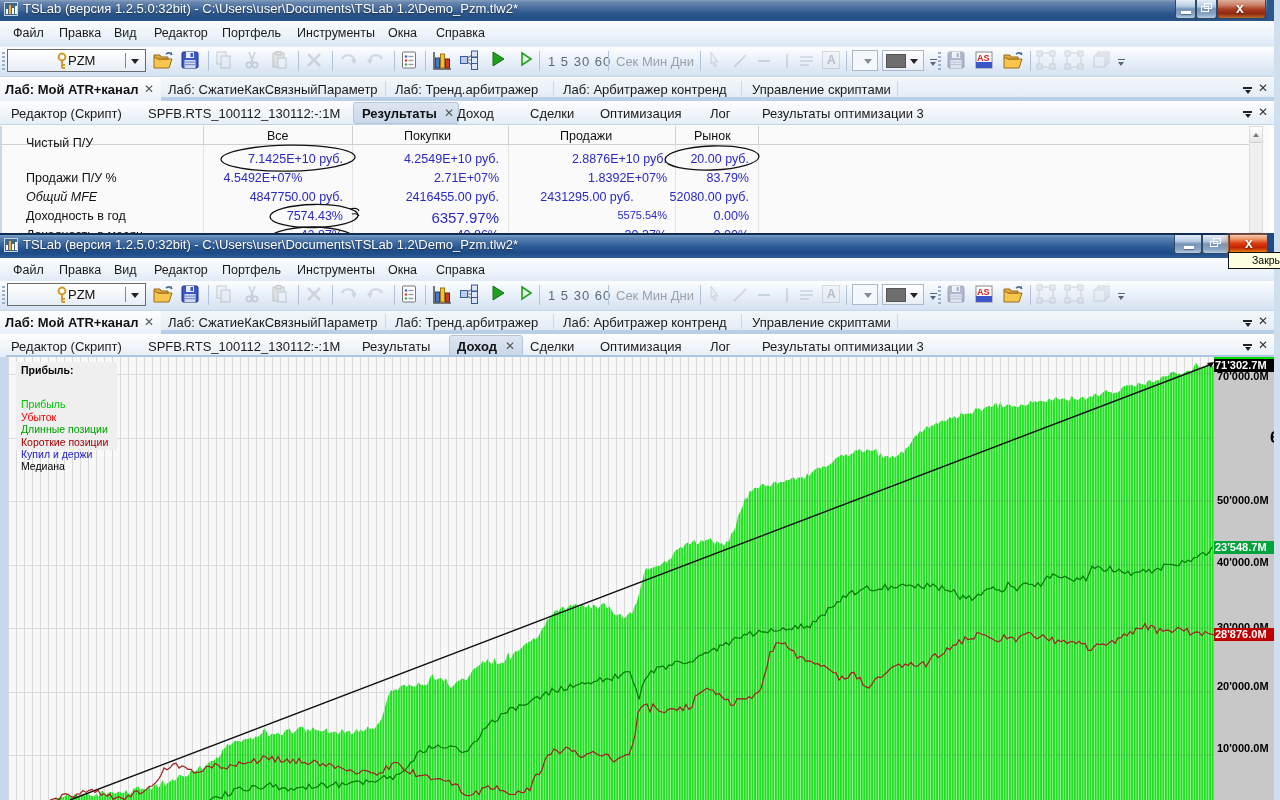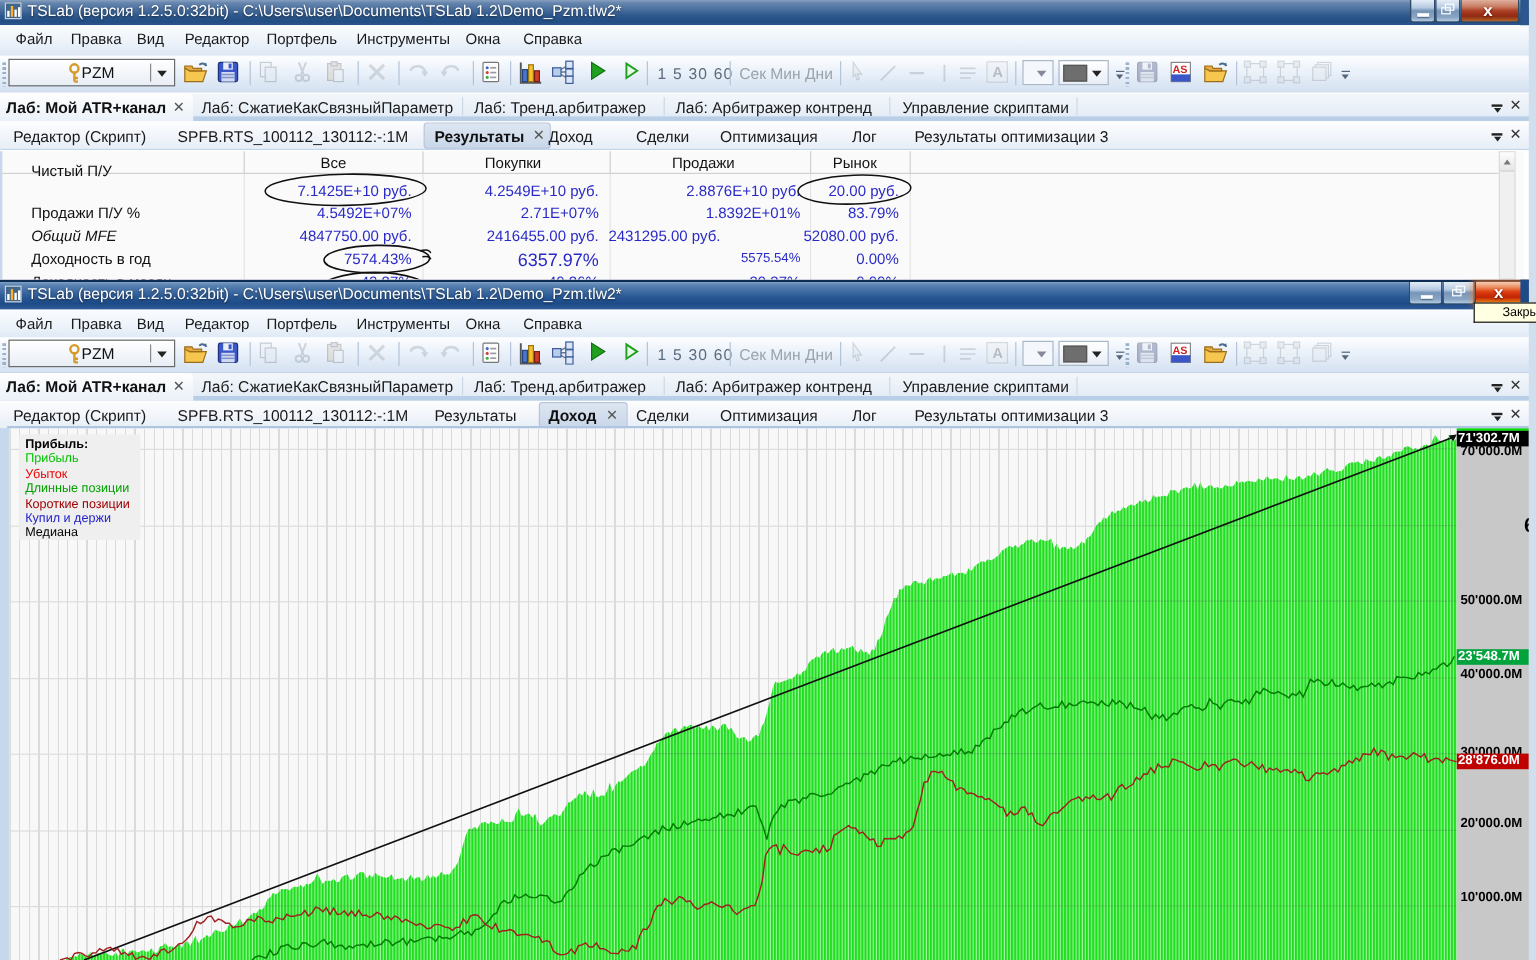--- a/index.html
+++ b/index.html
@@ -243,28 +243,28 @@
 <span style="position:absolute;left:265px;top:3px;font-size:12.5px;color:#111;">Все</span>
 <span style="position:absolute;left:402px;top:3px;font-size:12.5px;color:#111;">Покупки</span>
 <span style="position:absolute;left:558px;top:3px;font-size:12.5px;color:#111;">Продажи</span>
 <span style="position:absolute;left:692px;top:3px;font-size:12.5px;color:#111;">Рынок</span>
 <span style="position:absolute;left:24px;top:10px;font-size:12.5px;color:#111;">Чистый П/У</span>
 <div style="position:absolute;left:181px;top:26px;width:160px;text-align:right;font-size:12.5px;color:#2929c8;">7.1425E+10 руб.</div>
 <div style="position:absolute;left:337px;top:26px;width:160px;text-align:right;font-size:12.5px;color:#2929c8;">4.2549E+10 руб.</div>
 <div style="position:absolute;left:505px;top:26px;width:160px;text-align:right;font-size:12.5px;color:#2929c8;">2.8876E+10 руб.</div>
 <div style="position:absolute;left:587px;top:26px;width:160px;text-align:right;font-size:12.5px;color:#2929c8;">20.00 руб.</div>
 <span style="position:absolute;left:24px;top:45px;font-size:12.5px;color:#111;">Продажи П/У %</span>
-<div style="position:absolute;left:181px;top:45px;width:160px;text-align:right;font-size:12.5px;color:#2929c8;">4.5492E+07%</div>
+<div style="position:absolute;left:181px;top:45px;width:160px;text-align:center;font-size:12.5px;color:#2929c8;">4.5492E+07%</div>
 <div style="position:absolute;left:337px;top:45px;width:160px;text-align:right;font-size:12.5px;color:#2929c8;">2.71E+07%</div>
-<div style="position:absolute;left:505px;top:45px;width:160px;text-align:right;font-size:12.5px;color:#2929c8;">1.8392E+01%</div>
+<div style="position:absolute;left:505px;top:45px;width:160px;text-align:right;font-size:12.5px;color:#2929c8;">1.8392E+07%</div>
 <div style="position:absolute;left:587px;top:45px;width:160px;text-align:right;font-size:12.5px;color:#2929c8;">83.79%</div>
 <span style="position:absolute;left:24px;top:64px;font-size:12.5px;color:#111;font-style:italic;">Общий MFE</span>
 <div style="position:absolute;left:181px;top:64px;width:160px;text-align:right;font-size:12.5px;color:#2929c8;">4847750.00 руб.</div>
 <div style="position:absolute;left:337px;top:64px;width:160px;text-align:right;font-size:12.5px;color:#2929c8;">2416455.00 руб.</div>
-<div style="position:absolute;left:505px;top:64px;width:160px;text-align:left;font-size:12.5px;color:#2929c8;">2431295.00 руб.</div>
+<div style="position:absolute;left:505px;top:64px;width:160px;text-align:center;font-size:12.5px;color:#2929c8;">2431295.00 руб.</div>
 <div style="position:absolute;left:587px;top:64px;width:160px;text-align:right;font-size:12.5px;color:#2929c8;">52080.00 руб.</div>
 <span style="position:absolute;left:24px;top:83px;font-size:12.5px;color:#111;">Доходность в год</span>
 <div style="position:absolute;left:181px;top:83px;width:160px;text-align:right;font-size:12.5px;color:#2929c8;">7574.43%</div>
 <div style="position:absolute;left:337px;top:83px;width:160px;text-align:right;font-size:15px;color:#2929c8;">6357.97%</div>
 <div style="position:absolute;left:505px;top:83px;width:160px;text-align:right;font-size:11px;color:#2929c8;">5575.54%</div>
 <div style="position:absolute;left:587px;top:83px;width:160px;text-align:right;font-size:12.5px;color:#2929c8;">0.00%</div>
 <span style="position:absolute;left:24px;top:102px;font-size:12.5px;color:#111;">Доходность в месяц</span>
 <div style="position:absolute;left:181px;top:102px;width:160px;text-align:right;font-size:12.5px;color:#2929c8;">42.87%</div>
 <div style="position:absolute;left:337px;top:102px;width:160px;text-align:right;font-size:12.5px;color:#2929c8;">40.86%</div>
 <div style="position:absolute;left:505px;top:102px;width:160px;text-align:right;font-size:12.5px;color:#2929c8;">39.37%</div>
@@ -538,21 +538,21 @@
 <line x1="0" y1="271" x2="1206" y2="271" stroke="rgba(80,130,80,0.30)" stroke-width="1" clip-path="url(#gclip)"></line>
 <line x1="0" y1="335" x2="1206" y2="335" stroke="rgba(80,130,80,0.30)" stroke-width="1" clip-path="url(#gclip)"></line>
 <line x1="0" y1="398" x2="1206" y2="398" stroke="rgba(80,130,80,0.30)" stroke-width="1" clip-path="url(#gclip)"></line>
 <line x1="62" y1="443" x2="1204" y2="7" stroke="#111" stroke-width="1.4"></line>
 <path d="M1206 5 l-7 1 l4 5 Z" fill="#111"></path>
 <path d="M202.0,443.0 L205.0,440.5 L208.0,439.5 L211.0,440.6 L214.0,441.4 L217.0,434.4 L220.0,438.9 L223.0,437.7 L226.0,431.7 L229.0,431.1 L232.0,430.0 L235.0,433.0 L238.0,434.0 L241.0,433.5 L244.0,428.7 L247.0,428.8 L250.0,431.0 L253.0,432.2 L256.0,430.7 L259.0,427.8 L262.0,425.8 L265.0,429.8 L268.0,427.6 L271.0,432.8 L274.0,430.9 L277.0,430.7 L280.0,434.0 L283.0,431.4 L286.0,433.0 L289.0,430.7 L292.0,430.5 L295.0,429.9 L298.0,432.3 L301.0,427.4 L304.0,431.6 L307.0,430.5 L310.0,429.7 L313.0,426.0 L316.0,427.1 L319.0,430.9 L322.0,428.7 L325.0,427.4 L328.0,424.9 L331.0,430.5 L334.0,425.7 L337.0,427.9 L340.0,427.0 L343.0,425.4 L346.0,424.6 L349.0,423.8 L352.0,424.5 L355.0,427.5 L358.0,423.1 L361.0,424.8 L364.0,424.3 L367.0,425.4 L370.0,423.6 L373.0,421.1 L376.0,418.6 L379.0,421.5 L382.0,419.5 L385.0,422.5 L388.0,417.7 L391.0,417.2 L394.0,415.2 L397.0,412.8 L400.0,409.6 L403.0,405.1 L406.0,403.8 L409.0,396.1 L412.0,393.4 L415.0,395.5 L418.0,394.8 L421.0,388.8 L424.0,391.3 L427.0,390.4 L430.0,388.1 L433.0,390.5 L436.0,390.9 L439.0,391.0 L442.0,388.8 L445.0,389.3 L448.0,389.5 L451.0,393.6 L454.0,395.5 L457.0,394.7 L460.0,393.9 L463.0,388.5 L466.0,385.0 L469.0,384.0 L472.0,379.7 L475.0,372.2 L478.0,370.9 L481.0,366.9 L484.0,363.0 L487.0,365.1 L490.0,363.2 L493.0,356.8 L496.0,356.3 L499.0,355.6 L502.0,350.6 L505.0,350.3 L508.0,353.4 L511.0,347.9 L514.0,348.1 L517.0,348.1 L520.0,346.9 L523.0,343.7 L526.0,341.2 L529.0,339.5 L532.0,342.0 L535.0,338.0 L538.0,334.9 L541.0,338.0 L544.0,331.3 L547.0,334.1 L550.0,335.2 L553.0,329.5 L556.0,333.3 L559.0,332.7 L562.0,327.3 L565.0,330.4 L568.0,328.3 L571.0,327.4 L574.0,325.6 L577.0,326.9 L580.0,325.7 L583.0,326.8 L586.0,324.6 L589.0,324.1 L592.0,320.7 L595.0,324.5 L598.0,321.7 L601.0,322.0 L604.0,323.4 L607.0,317.2 L610.0,321.4 L613.0,318.2 L616.0,315.4 L619.0,314.5 L622.0,315.0 L625.0,324.5 L628.0,331.9 L631.0,342.7 L634.0,329.8 L637.0,322.5 L640.0,319.1 L643.0,313.7 L646.0,315.8 L649.0,309.8 L652.0,309.8 L655.0,309.0 L658.0,312.2 L661.0,307.9 L664.0,308.4 L667.0,304.4 L670.0,304.3 L673.0,305.4 L676.0,306.7 L679.0,306.1 L682.0,304.8 L685.0,304.6 L688.0,301.4 L691.0,298.8 L694.0,297.9 L697.0,295.7 L700.0,295.9 L703.0,293.2 L706.0,291.3 L709.0,294.0 L712.0,287.9 L715.0,288.4 L718.0,285.4 L721.0,288.1 L724.0,283.3 L727.0,280.4 L730.0,281.0 L733.0,281.2 L736.0,277.3 L739.0,277.7 L742.0,274.4 L745.0,279.1 L748.0,276.8 L751.0,273.3 L754.0,275.1 L757.0,274.9 L760.0,275.8 L763.0,271.6 L766.0,274.2 L769.0,274.0 L772.0,273.5 L775.0,270.8 L778.0,273.1 L781.0,272.0 L784.0,272.6 L787.0,268.5 L790.0,271.5 L793.0,267.1 L796.0,271.3 L799.0,269.3 L802.0,270.6 L805.0,264.1 L808.0,264.9 L811.0,260.0 L814.0,258.0 L817.0,258.4 L820.0,250.8 L823.0,250.4 L826.0,249.6 L829.0,244.9 L832.0,244.9 L835.0,238.8 L838.0,240.4 L841.0,236.0 L844.0,233.7 L847.0,237.6 L850.0,235.5 L853.0,232.8 L856.0,231.3 L859.0,228.9 L862.0,233.0 L865.0,233.9 L868.0,233.2 L871.0,232.2 L874.0,232.3 L877.0,227.3 L880.0,233.1 L883.0,229.1 L886.0,230.9 L889.0,230.7 L892.0,228.1 L895.0,227.1 L898.0,228.8 L901.0,228.0 L904.0,228.6 L907.0,230.9 L910.0,227.1 L913.0,230.3 L916.0,231.5 L919.0,226.2 L922.0,229.7 L925.0,227.1 L928.0,229.4 L931.0,233.3 L934.0,228.5 L937.0,233.0 L940.0,233.6 L943.0,234.9 L946.0,232.6 L949.0,238.0 L952.0,242.3 L955.0,238.3 L958.0,241.6 L961.0,238.6 L964.0,243.4 L967.0,240.5 L970.0,237.3 L973.0,238.4 L976.0,234.1 L979.0,231.9 L982.0,231.7 L985.0,230.1 L988.0,233.0 L991.0,232.9 L994.0,235.0 L997.0,233.0 L1000.0,225.4 L1003.0,229.2 L1006.0,230.1 L1009.0,233.8 L1012.0,229.3 L1015.0,226.6 L1018.0,226.0 L1021.0,227.5 L1024.0,227.3 L1027.0,229.4 L1030.0,225.8 L1033.0,229.4 L1036.0,224.0 L1039.0,219.1 L1042.0,221.1 L1045.0,216.8 L1048.0,218.4 L1051.0,220.3 L1054.0,220.9 L1057.0,219.3 L1060.0,221.1 L1063.0,222.5 L1066.0,224.5 L1069.0,220.9 L1072.0,222.7 L1075.0,219.1 L1078.0,223.8 L1081.0,217.0 L1084.0,209.2 L1087.0,211.4 L1090.0,209.1 L1093.0,210.9 L1096.0,214.3 L1099.0,213.4 L1102.0,209.4 L1105.0,214.6 L1108.0,214.7 L1111.0,212.1 L1114.0,214.9 L1117.0,216.5 L1120.0,214.3 L1123.0,218.4 L1126.0,215.7 L1129.0,215.1 L1132.0,215.0 L1135.0,212.4 L1138.0,215.0 L1141.0,212.4 L1144.0,216.1 L1147.0,212.8 L1150.0,211.2 L1153.0,213.4 L1156.0,206.9 L1159.0,207.5 L1162.0,207.4 L1165.0,207.7 L1168.0,208.6 L1171.0,208.5 L1174.0,203.5 L1177.0,205.5 L1180.0,203.1 L1183.0,204.5 L1186.0,200.7 L1189.0,200.5 L1192.0,197.3 L1195.0,195.5 L1198.0,198.2 L1201.0,195.5 L1204.0,189.9" fill="none" stroke="#007a00" stroke-width="1.2"></path>
 <path d="M42.0,443.0 L45.0,442.1 L48.0,441.2 L51.0,443.0 L54.0,437.6 L57.0,436.7 L60.0,437.3 L63.0,439.4 L66.0,440.6 L69.0,437.1 L72.0,437.0 L75.0,433.5 L78.0,435.4 L81.0,433.3 L84.0,432.5 L87.0,435.5 L90.0,433.2 L93.0,438.2 L96.0,436.6 L99.0,439.2 L102.0,437.0 L105.0,442.4 L108.0,440.8 L111.0,439.9 L114.0,441.4 L117.0,442.4 L120.0,438.3 L123.0,439.8 L126.0,434.8 L129.0,433.8 L132.0,437.1 L135.0,435.3 L138.0,432.6 L141.0,429.6 L144.0,429.0 L147.0,426.3 L150.0,423.0 L153.0,418.3 L156.0,410.9 L159.0,412.7 L162.0,410.8 L165.0,407.1 L168.0,406.3 L171.0,411.1 L174.0,408.9 L177.0,410.0 L180.0,412.3 L183.0,412.3 L186.0,416.1 L189.0,415.3 L192.0,415.1 L195.0,414.0 L198.0,409.5 L201.0,409.3 L204.0,411.0 L207.0,406.6 L210.0,407.9 L213.0,411.2 L216.0,410.8 L219.0,412.1 L222.0,407.7 L225.0,408.5 L228.0,409.4 L231.0,404.9 L234.0,406.6 L237.0,406.6 L240.0,405.5 L243.0,405.4 L246.0,401.8 L249.0,406.3 L252.0,403.8 L255.0,398.9 L258.0,400.0 L261.0,402.8 L264.0,399.4 L267.0,405.1 L270.0,399.8 L273.0,405.0 L276.0,404.6 L279.0,402.0 L282.0,406.1 L285.0,402.2 L288.0,406.5 L291.0,401.7 L294.0,406.1 L297.0,405.5 L300.0,407.6 L303.0,406.0 L306.0,403.3 L309.0,404.7 L312.0,409.0 L315.0,406.6 L318.0,409.4 L321.0,406.4 L324.0,407.7 L327.0,411.4 L330.0,409.1 L333.0,410.8 L336.0,412.2 L339.0,414.1 L342.0,412.6 L345.0,414.4 L348.0,416.9 L351.0,416.3 L354.0,413.5 L357.0,413.3 L360.0,414.1 L363.0,415.6 L366.0,416.1 L369.0,418.2 L372.0,415.8 L375.0,415.7 L378.0,408.8 L381.0,412.4 L384.0,406.4 L387.0,405.3 L390.0,405.7 L393.0,408.9 L396.0,413.2 L399.0,414.7 L402.0,417.0 L405.0,412.8 L408.0,419.8 L411.0,418.6 L414.0,418.6 L417.0,417.6 L420.0,418.8 L423.0,422.6 L426.0,422.0 L429.0,421.8 L432.0,421.7 L435.0,423.3 L438.0,424.2 L441.0,423.3 L444.0,428.3 L447.0,426.9 L450.0,427.6 L453.0,435.3 L456.0,437.6 L459.0,438.6 L462.0,438.5 L465.0,437.5 L468.0,433.9 L471.0,437.7 L474.0,431.1 L477.0,430.4 L480.0,428.7 L483.0,432.2 L486.0,432.2 L489.0,428.8 L492.0,433.6 L495.0,433.6 L498.0,435.1 L501.0,437.4 L504.0,437.5 L507.0,437.7 L510.0,433.9 L513.0,435.4 L516.0,435.6 L519.0,431.0 L522.0,433.6 L525.0,423.0 L528.0,417.2 L531.0,417.5 L534.0,413.0 L537.0,402.9 L540.0,397.8 L543.0,397.4 L546.0,391.8 L549.0,393.8 L552.0,396.6 L555.0,393.4 L558.0,390.1 L561.0,391.3 L564.0,394.4 L567.0,393.6 L570.0,398.0 L573.0,400.6 L576.0,399.4 L579.0,396.7 L582.0,396.1 L585.0,394.5 L588.0,396.5 L591.0,398.2 L594.0,399.2 L597.0,397.4 L600.0,397.4 L603.0,402.1 L606.0,405.0 L609.0,402.6 L612.0,400.4 L615.0,399.5 L618.0,397.7 L621.0,397.7 L624.0,389.3 L627.0,378.4 L630.0,355.6 L633.0,350.4 L636.0,348.0 L639.0,347.0 L642.0,354.9 L645.0,347.0 L648.0,350.8 L651.0,354.2 L654.0,355.0 L657.0,355.6 L660.0,352.6 L663.0,351.6 L666.0,351.9 L669.0,353.4 L672.0,350.0 L675.0,353.7 L678.0,347.5 L681.0,352.5 L684.0,350.3 L687.0,339.1 L690.0,337.4 L693.0,335.2 L696.0,333.2 L699.0,331.1 L702.0,333.0 L705.0,333.0 L708.0,337.5 L711.0,336.4 L714.0,340.0 L717.0,342.9 L720.0,342.1 L723.0,348.4 L726.0,348.2 L729.0,341.7 L732.0,341.9 L735.0,341.7 L738.0,342.1 L741.0,339.7 L744.0,341.5 L747.0,336.8 L750.0,335.5 L753.0,331.8 L756.0,319.7 L759.0,309.9 L762.0,295.0 L765.0,294.3 L768.0,286.0 L771.0,285.8 L774.0,286.9 L777.0,285.8 L780.0,291.0 L783.0,292.9 L786.0,293.9 L789.0,301.4 L792.0,299.4 L795.0,300.3 L798.0,304.4 L801.0,303.9 L804.0,304.8 L807.0,307.1 L810.0,306.7 L813.0,309.3 L816.0,308.5 L819.0,310.7 L822.0,312.9 L825.0,315.5 L828.0,315.8 L831.0,323.1 L834.0,319.2 L837.0,322.0 L840.0,320.9 L843.0,316.1 L846.0,315.3 L849.0,321.9 L852.0,320.4 L855.0,328.0 L858.0,329.9 L861.0,331.0 L864.0,327.2 L867.0,322.2 L870.0,320.0 L873.0,320.6 L876.0,317.9 L879.0,315.2 L882.0,312.0 L885.0,309.6 L888.0,308.5 L891.0,307.1 L894.0,310.4 L897.0,307.0 L900.0,308.5 L903.0,305.5 L906.0,309.0 L909.0,309.3 L912.0,306.9 L915.0,304.6 L918.0,309.8 L921.0,304.5 L924.0,299.1 L927.0,296.7 L930.0,300.6 L933.0,298.4 L936.0,296.6 L939.0,290.8 L942.0,292.8 L945.0,288.0 L948.0,288.2 L951.0,282.8 L954.0,286.9 L957.0,279.7 L960.0,282.7 L963.0,281.7 L966.0,282.2 L969.0,275.6 L972.0,276.2 L975.0,277.7 L978.0,278.2 L981.0,280.4 L984.0,281.8 L987.0,283.5 L990.0,284.8 L993.0,283.5 L996.0,277.9 L999.0,282.0 L1002.0,280.1 L1005.0,280.5 L1008.0,284.8 L1011.0,280.2 L1014.0,278.0 L1017.0,277.1 L1020.0,275.5 L1023.0,276.2 L1026.0,279.8 L1029.0,281.8 L1032.0,280.1 L1035.0,277.8 L1038.0,281.0 L1041.0,283.9 L1044.0,280.1 L1047.0,286.7 L1050.0,283.1 L1053.0,284.7 L1056.0,283.3 L1059.0,286.4 L1062.0,284.8 L1065.0,284.4 L1068.0,286.8 L1071.0,284.3 L1074.0,287.1 L1077.0,286.3 L1080.0,293.1 L1083.0,293.6 L1086.0,289.7 L1089.0,287.0 L1092.0,287.7 L1095.0,286.9 L1098.0,288.4 L1101.0,286.0 L1104.0,283.5 L1107.0,286.3 L1110.0,280.9 L1113.0,280.9 L1116.0,276.9 L1119.0,278.8 L1122.0,274.6 L1125.0,277.0 L1128.0,271.2 L1131.0,271.5 L1134.0,271.9 L1137.0,266.5 L1140.0,272.7 L1143.0,268.2 L1146.0,269.6 L1149.0,276.2 L1152.0,271.5 L1155.0,274.4 L1158.0,273.1 L1161.0,273.4 L1164.0,275.5 L1167.0,273.1 L1170.0,270.3 L1173.0,272.0 L1176.0,274.0 L1179.0,271.2 L1182.0,278.1 L1185.0,276.3 L1188.0,274.9 L1191.0,275.3 L1194.0,278.6 L1197.0,274.5 L1200.0,276.2 L1203.0,277.1 L1206.0,277.8" fill="none" stroke="#a02020" stroke-width="1.2"></path>
 </svg>
 <div style="position:absolute;left:16px;top:5px;width:101px;height:88px;background:#efefef;font-size:10.5px;line-height:12.4px;padding:2px 0 0 5px;white-space:nowrap;">
 <div style="font-weight:bold;color:#000;">Прибыль:</div>
-<div style="color:#00c400;">Прибыль</div>
+<div style="color:#00c400;margin-top:22px;">Прибыль</div>
 <div style="color:#f00000;">Убыток</div>
 <div style="color:#00a000;">Длинные позиции</div>
 <div style="color:#a00000;">Короткие позиции</div>
 <div style="color:#2222cc;">Купил и держи</div>
 <div style="color:#000;">Медиана</div>
 </div>
 <div style="position:absolute;left:1214px;top:0;width:60px;height:443px;background:#c8c8c8;"></div>
 <div style="position:absolute;left:1214px;top:0px;width:60px;height:2px;background:#00dd00;"></div>
 <div style="position:absolute;left:1214px;top:2px;width:60px;height:13px;background:#000;color:#fff;font-size:11px;font-weight:bold;line-height:13px;text-align:left;padding-left:1px;white-space:nowrap;">71'302.7M</div>
 <div style="position:absolute;left:1217px;top:13px;height:12px;color:#000;font-size:11px;font-weight:bold;line-height:12px;white-space:nowrap;">70'000.0M</div>

